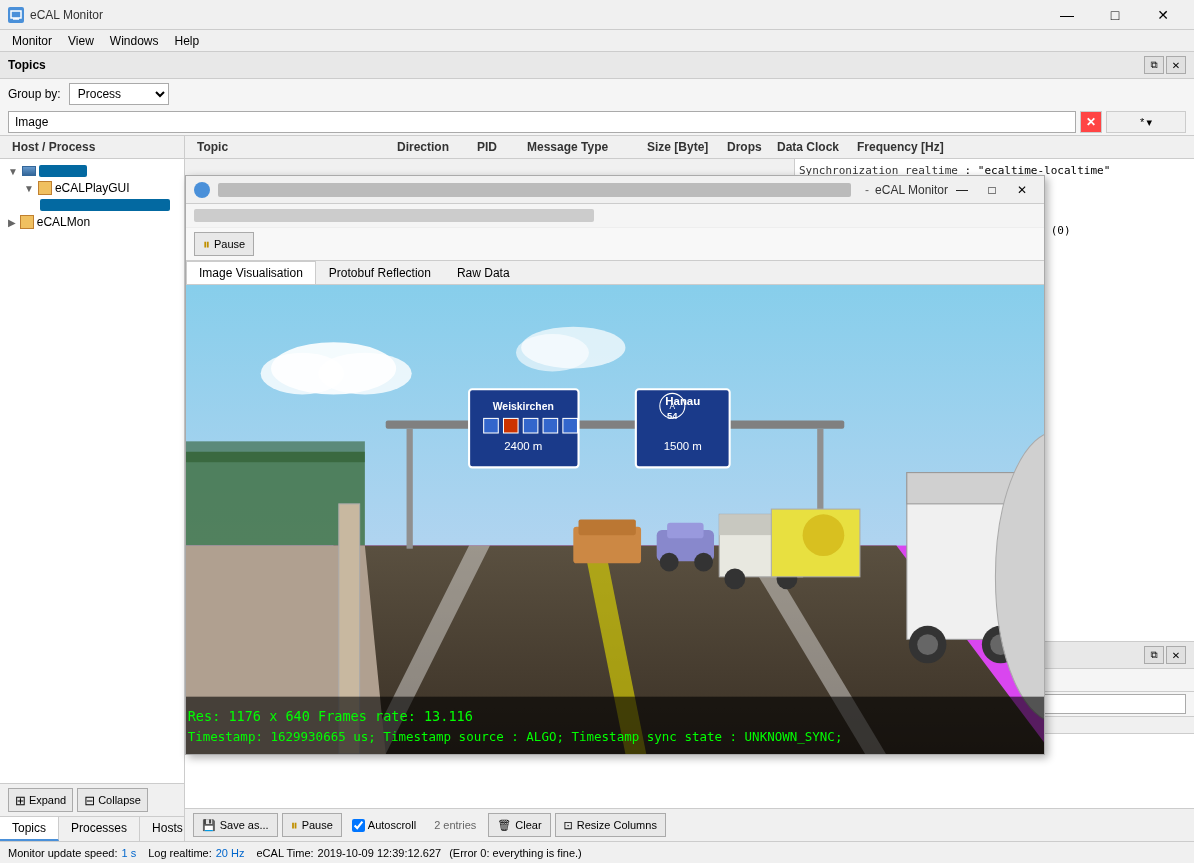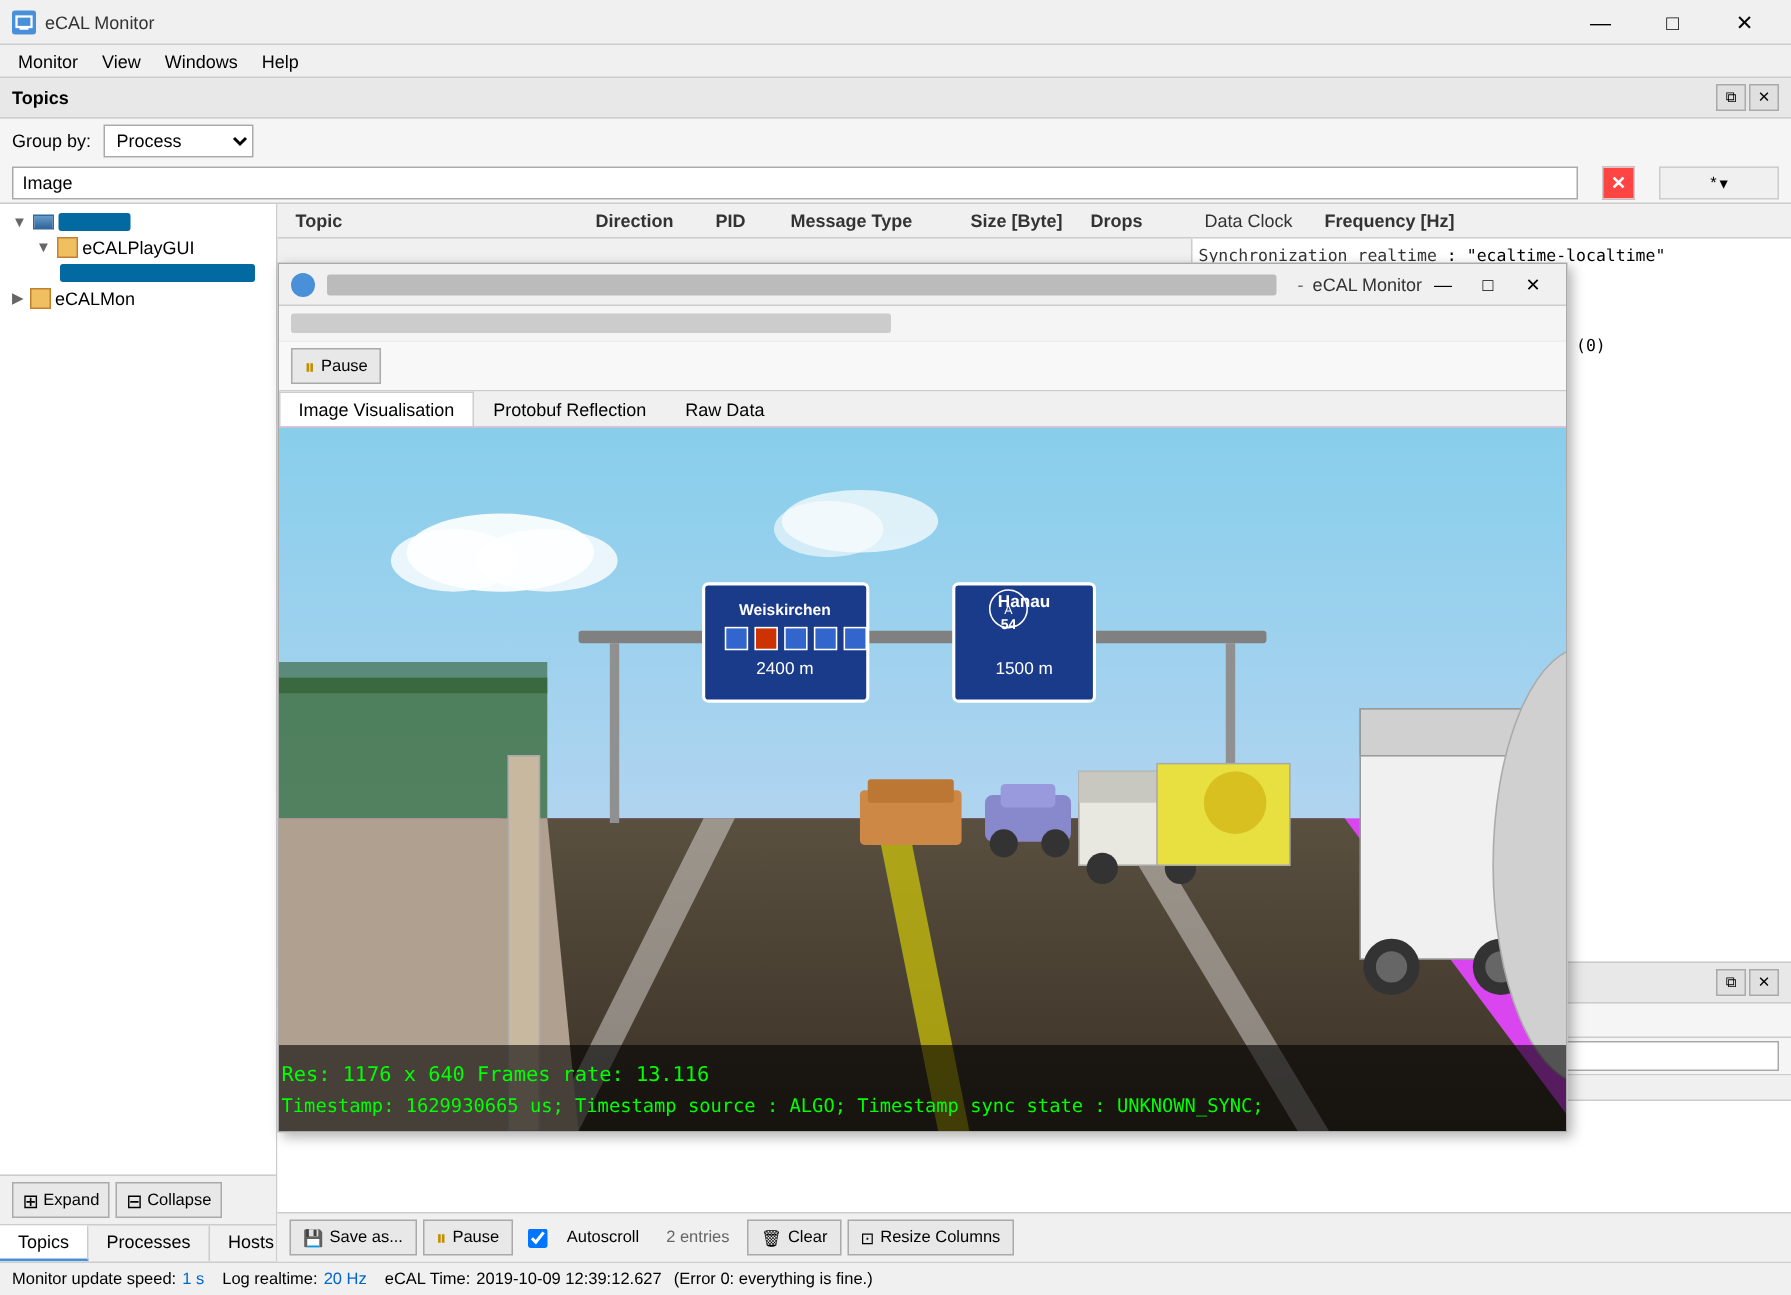--- a/index.html
+++ b/index.html
@@ -25,21 +25,21 @@
     .panel-header-left { display: flex; align-items: center; gap: 4px; }
     .panel-header-controls { display: flex; gap: 2px; }
     .panel-ctrl-btn { width: 20px; height: 18px; border: 1px solid #aaa; background: #e0e0e0; cursor: pointer; display: flex; align-items: center; justify-content: center; font-size: 10px; }
     
     
     .group-by-row { display: flex; align-items: center; padding: 4px 8px; gap: 8px; }
     .group-by-label { font-size: 12px; }
     .group-by-select { height: 22px; font-size: 12px; border: 1px solid #aaa; background: white; padding: 0 4px; min-width: 100px; }
     
     
-    .search-row { display: flex; align-items: center; padding: 2px 8px; gap: 16px; }
+    .search-row { display: flex; align-items: center; padding: 2px 8px; gap: 4px; }
     .search-input { flex: 1; height: 22px; border: 1px solid #aaa; padding: 0 6px; font-size: 12px; }
     .search-clear-btn { width: 22px; height: 22px; border: 1px solid #ccc; background: #ff4444; color: white; cursor: pointer; display: flex; align-items: center; justify-content: center; font-size: 12px; font-weight: bold; }
     .search-dropdown-btn { width: 80px; height: 22px; border: 1px solid #ccc; background: #f0f0f0; cursor: pointer; display: flex; align-items: center; justify-content: center; font-size: 11px; gap: 2px; }
     
     
     .table-header { display: flex; align-items: center; padding: 2px 8px; border-bottom: 1px solid #ccc; background: #f0f0f0; }
     .th-cell { font-size: 12px; color: #333; padding: 2px 4px; }
     .th-host { width: 185px; }
     
     
@@ -108,21 +108,21 @@
     .log-line { padding: 1px 0; white-space: nowrap; }
     .log-key { color: #333; }
     .log-val { color: #000; }
     
     
     ::-webkit-scrollbar { width: 12px; height: 12px; }
     ::-webkit-scrollbar-track { background: #f0f0f0; }
     ::-webkit-scrollbar-thumb { background: #c0c0c0; border: 1px solid #aaa; }
     
     
-    .checkbox-label { display: flex; align-items: center; gap: 13px; font-size: 11px; cursor: pointer; }
+    .checkbox-label { display: flex; align-items: center; gap: 3px; font-size: 11px; cursor: pointer; }
     
     
     .expand-btn { height: 24px; border: 1px solid #aaa; background: #e8e8e8; cursor: pointer; display: flex; align-items: center; gap: 3px; padding: 0 6px; font-size: 11px; }
 
     .tree-host-icon { 
       display: inline-block; width: 14px; height: 10px; 
       background: linear-gradient(to bottom, #6699cc 0%, #336699 100%);
       border: 1px solid #336699; margin-right: 3px;
     }
     .tree-app-icon {
@@ -194,20 +194,23 @@
         <span>*</span>
         <span>▾</span>
       </div>
     </div>
   </div>
 
   <div class="content-area" style="flex:1; overflow:hidden;">
 
     <div class="left-panel">
 
+      <div class="table-header">
+        <span class="th-cell th-host" style="font-weight:bold;">Host / Process</span>
+      </div>
 
       <div class="tree-area" style="flex:1;">
 
         <div class="tree-item">
           <span class="tree-arrow">▼</span>
           <span class="tree-host-icon"></span>
           <span class="tree-label blurred-text" style="font-size:11px;">hostname</span>
         </div>
 
         <div class="tree-item" style="padding-left:24px;">
@@ -248,21 +251,21 @@
 
     <div class="right-area">
 
       <div class="table-header" style="background:#f0f0f0; border-bottom:1px solid #ccc;">
         <span class="th-cell" style="font-weight:bold; width:200px;">Topic</span>
         <span class="th-cell" style="font-weight:bold; width:80px;">Direction</span>
         <span class="th-cell" style="font-weight:bold; width:50px;">PID</span>
         <span class="th-cell" style="font-weight:bold; width:120px;">Message Type</span>
         <span class="th-cell" style="font-weight:bold; width:80px;">Size [Byte]</span>
         <span class="th-cell" style="font-weight:bold; width:50px;">Drops</span>
-        <span class="th-cell" style="font-weight:normal; width:80px;margin-left:26px;">Data Clock</span>
+        <span class="th-cell" style="font-weight:bold; width:80px;">Data Clock</span>
         <span class="th-cell" style="font-weight:bold; width:100px;">Frequency [Hz]</span>
       </div>
 
       <div style="display:flex; flex:1; overflow:hidden;">
         <div style="flex:1;"></div>
 
         <div class="right-log">
           <div class="log-line">
             <span class="log-key">Synchronization realtime</span>
             <span> :    </span>

